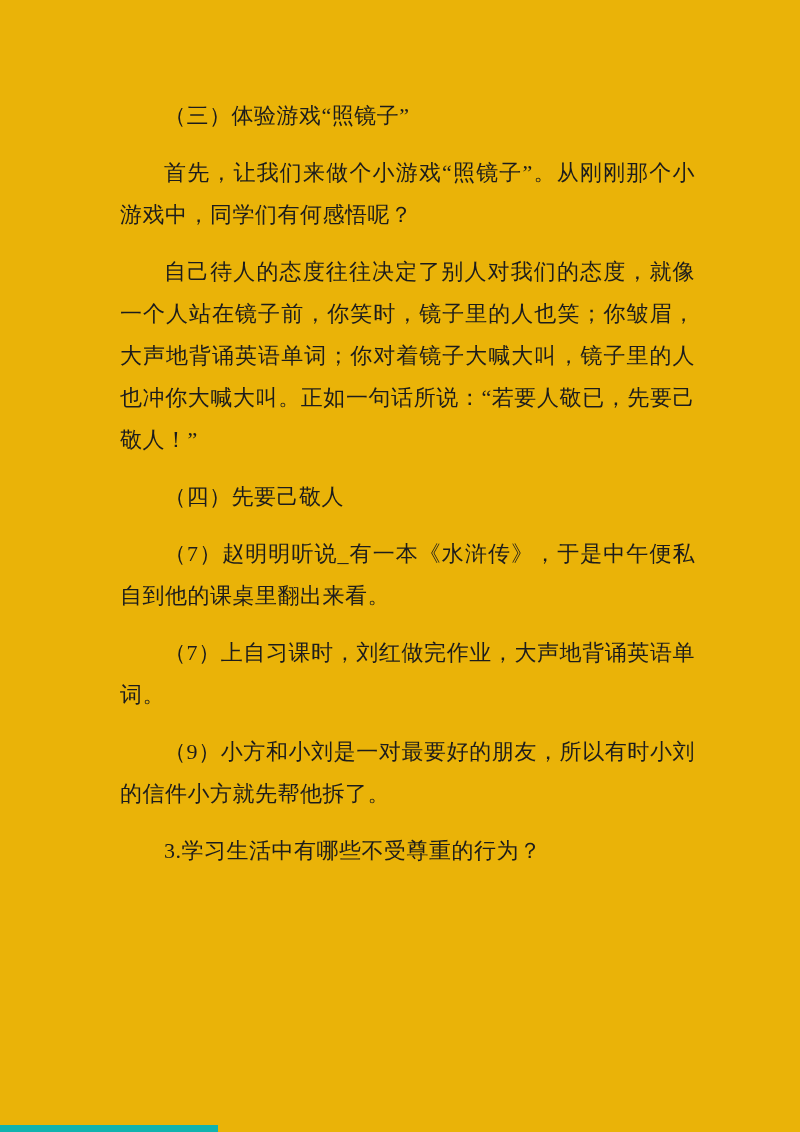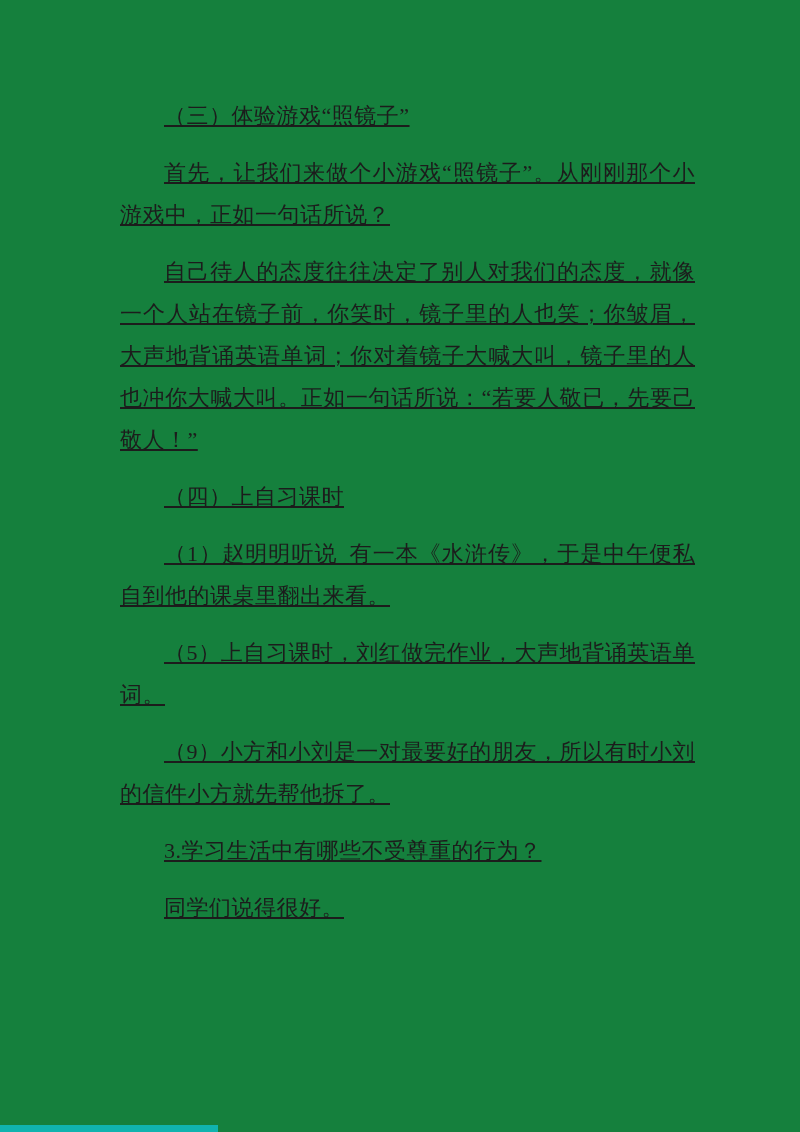--- a/index.html
+++ b/index.html
@@ -33,26 +33,25 @@
     position: absolute;
     left: 0;
     bottom: 0;
     width: 218px;
     height: 7px;
   }
 </style>
 </head>
 <body>
 
-<div class="page" style="background: #15803d; color: rgb(28, 28, 28); text-decoration: underline;">
+<div class="page" style="background: #eab308; color: rgb(28, 28, 28);">
   <div id="paragraph-container">
       <p class="para">（三）体验游戏“照镜子”</p>
-      <p class="para">首先，让我们来做个小游戏“照镜子”。从刚刚那个小游戏中，正如一句话所说？</p>
+      <p class="para">首先，让我们来做个小游戏“照镜子”。从刚刚那个小游戏中，同学们有何感悟呢？</p>
       <p class="para">自己待人的态度往往决定了别人对我们的态度，就像一个人站在镜子前，你笑时，镜子里的人也笑；你皱眉，大声地背诵英语单词；你对着镜子大喊大叫，镜子里的人也冲你大喊大叫。正如一句话所说：“若要人敬已，先要己敬人！”</p>
-      <p class="para">（四）上自习课时</p>
-      <p class="para">（1）赵明明听说_有一本《水浒传》，于是中午便私自到他的课桌里翻出来看。</p>
-      <p class="para">（5）上自习课时，刘红做完作业，大声地背诵英语单词。</p>
+      <p class="para">（四）先要己敬人</p>
+      <p class="para">（7）赵明明听说_有一本《水浒传》，于是中午便私自到他的课桌里翻出来看。</p>
+      <p class="para">（7）上自习课时，刘红做完作业，大声地背诵英语单词。</p>
       <p class="para">（9）小方和小刘是一对最要好的朋友，所以有时小刘的信件小方就先帮他拆了。</p>
       <p class="para">3.学习生活中有哪些不受尊重的行为？</p>
-      <p class="para">同学们说得很好。</p>
     </div>
   <div class="progress-strip" style="background: rgb(16, 179, 175); width: 218px;"></div>
 </div>
 
 </body></html>

